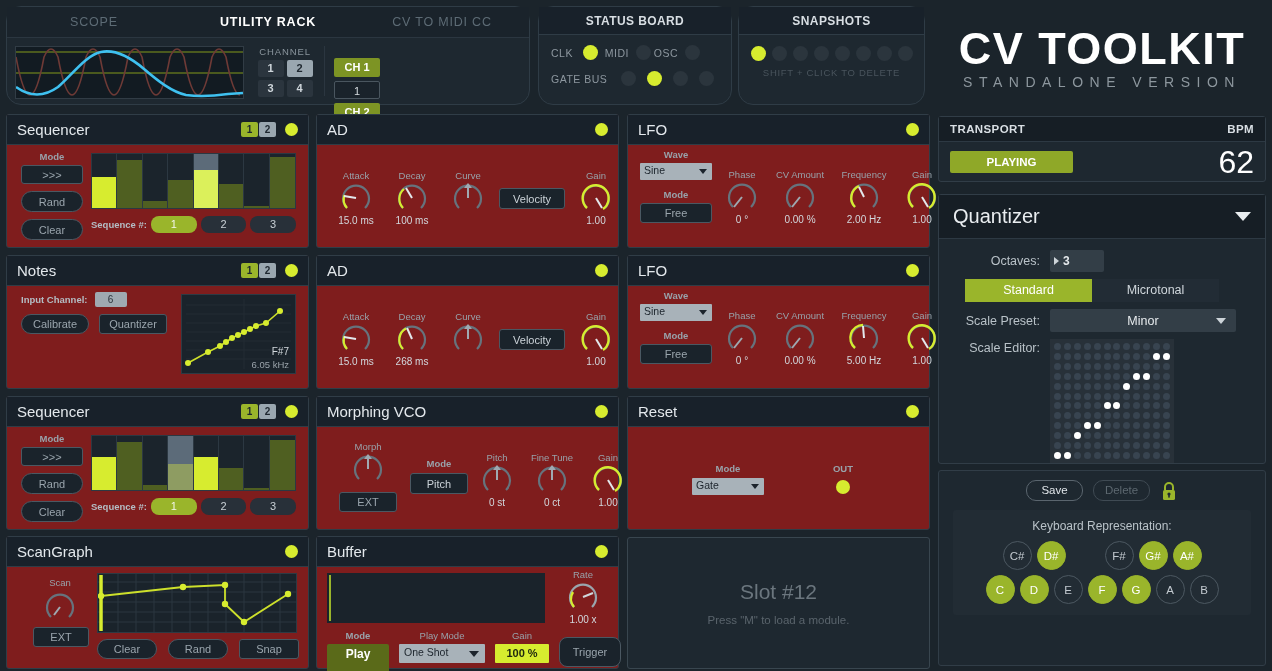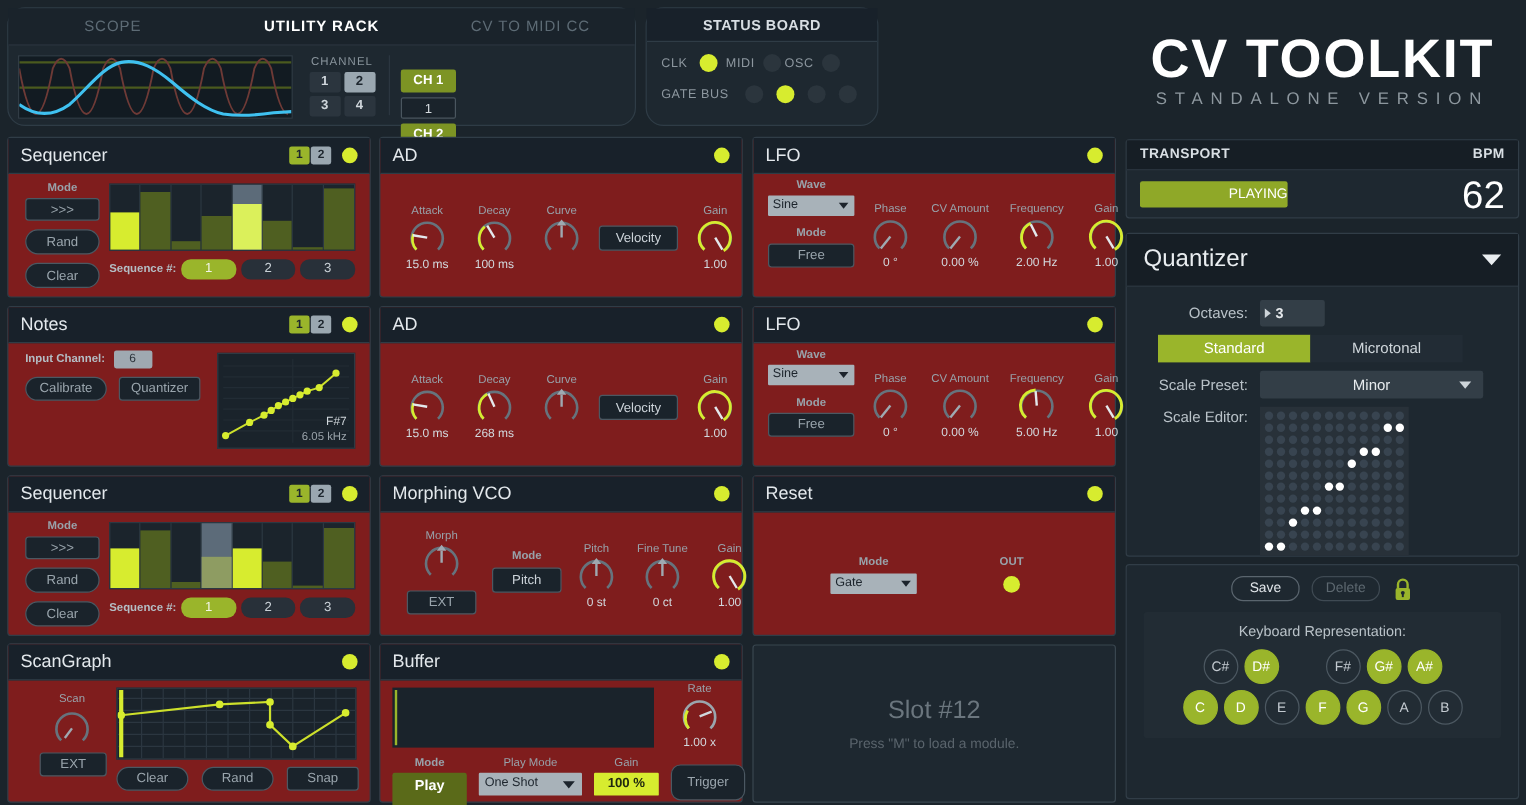--- a/index.html
+++ b/index.html
@@ -97,22 +97,22 @@
            display:flex; flex-direction:column; align-items:center; justify-content:center; }
   .brand-main { font-size: 45px; font-weight: bold; color: #ffffff; letter-spacing: 1.5px; line-height: 46px;}
   .brand-sub { font-size: 14px; color: #8d979e; letter-spacing: 6.5px; margin-top: 2px; }
 
   #transport { position:absolute; left: 938px; top: 116px; width: 328px; height: 66px;
                background:#1e2830; border:1px solid #313d47; border-radius:3px; }
   .tr-head { height: 25px; background: #161e25; border-bottom:1px solid #2d3943;
              display:flex; align-items:center; justify-content:space-between; padding:0 11px;
              font-size:11.5px; color:#d9dfe4; font-weight:bold; letter-spacing:.4px; }
   .tr-body { display:flex; align-items:center; justify-content:space-between; padding: 5px 11px 0 11px; }
-  .play-btn { width:123px; height:22px; line-height:22px; text-align:right; background:#8fa828;
-              color:#ffffff; font-size:11.5px; font-weight:normal; border-radius:2px; cursor:pointer; }
+  .play-btn { width:123px; height:22px; line-height:22px; text-align:center; background:#8fa828;
+              color:#ffffff; font-size:11.5px; font-weight:bold; border-radius:2px; cursor:pointer; }
   .bpm { font-size: 32px; color:#ffffff; line-height:30px; }
 
   #quant { position:absolute; left:938px; top:194px; width:328px; height:270px;
            background:#1e2830; border:1px solid #313d47; border-radius:3px; }
   .q-head { height:44px; background:#161e25; border-bottom:1px solid #2d3943;
             display:flex; align-items:center; padding: 0 14px; }
   .q-title { flex:1; font-size:20px; color:#e9edf0; }
   .q-row { display:flex; align-items:center; margin-bottom:7px; }
   .q-lab { width: 105px; text-align: right; font-size: 12.5px; color:#b9c2c8; padding-right:10px; }
   .stepper { width:54px; height:22px; background:#333e47; border-radius:2px; display:flex;
@@ -221,20 +221,34 @@
       <div class="sb-row">
         <span class="sb-lab" style="width:64px;">GATE BUS</span>
         <span class="led" style="margin-left:6px;"></span>
         <span class="led on" style="margin-left:11px;"></span>
         <span class="led" style="margin-left:11px;"></span>
         <span class="led" style="margin-left:11px;"></span>
       </div>
     </div>
   </div>
 
+  <div class="panel" id="snaps">
+    <div class="panel-head" style="justify-content:center;">SNAPSHOTS</div>
+    <div class="snap-row">
+      <div class="snap-dot on"></div>
+      <div class="snap-dot"></div>
+      <div class="snap-dot"></div>
+      <div class="snap-dot"></div>
+      <div class="snap-dot"></div>
+      <div class="snap-dot"></div>
+      <div class="snap-dot"></div>
+      <div class="snap-dot"></div>
+    </div>
+    <div class="snap-hint">SHIFT + CLICK TO DELETE</div>
+  </div>
 
   <div class="module" style="left:6px; top:114px;">
     <div class="mod-head">
       <span class="mod-title">Sequencer</span>
       <span class="pp">
         <span class="on">1</span>
         <span class="sel">2</span>
       </span>
       <span class="hled"></span>
     </div>

